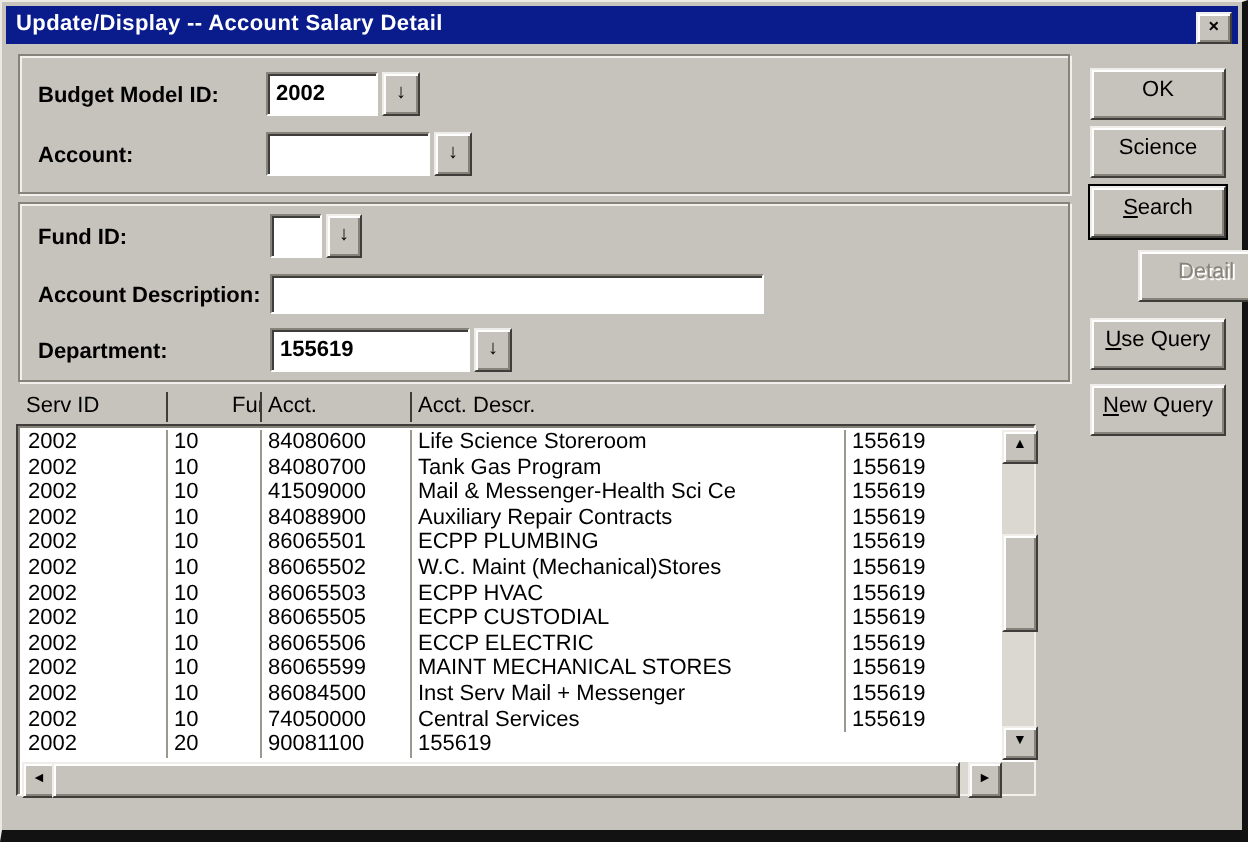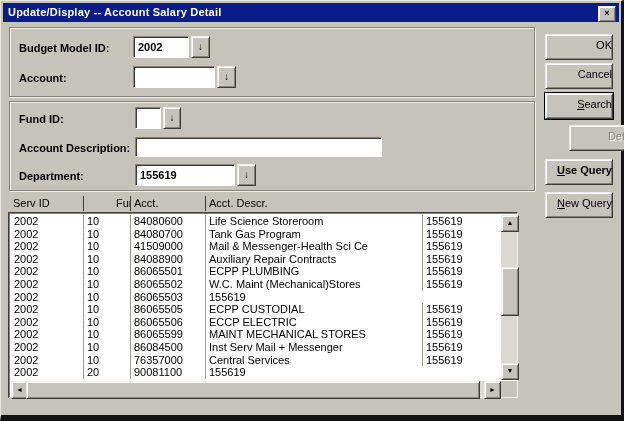--- a/index.html
+++ b/index.html
@@ -41,21 +41,21 @@
     font-family:"Liberation Sans","DejaVu Sans",sans-serif;
     font-size:11px;font-weight:bold;color:#000;padding:0 4px;outline:none;
   }
   .dd-btn{
     position:absolute;box-sizing:border-box;width:19px;height:22px;
     font-size:10px;font-weight:bold;text-align:center;line-height:19px;color:#000;
     cursor:default;
   }
   .btn{
     position:absolute;left:544px;width:68px;height:26px;box-sizing:border-box;
-    font-size:11px;color:#000;text-align:right;line-height:20px;cursor:default;
+    font-size:11px;color:#000;text-align:center;line-height:20px;cursor:default;
   }
   .btn.default{outline:1px solid #000;}
   .btn.disabled{color:#87837b;text-shadow:1px 1px 0 #fff;margin-left:24px;}
   .u{text-decoration:underline;}
   
   .grid-header{position:absolute;left:9px;top:195px;height:15px;display:flex;}
   .hcell{
     box-sizing:border-box;font-size:11px;color:#000;padding-left:3px;
     white-space:nowrap;overflow:hidden;line-height:14px;
   }
@@ -114,24 +114,24 @@
   <span class="dd-btn raised" style="left:162px;top:106px;width:18px;">↓</span>
 
   <span class="lbl" style="left:18px;top:141px;">Account Description:</span>
   <input class="field" style="left: 134px; top: 136px; width: 247px; height: 20px;" value="">
 
   <span class="lbl" style="left:18px;top:169px;">Department:</span>
   <input class="field" style="left: 134px; top: 163px; width: 100px; height: 22px;" value="155619">
   <span class="dd-btn raised" style="left:236px;top:163px;">↓</span>
 
   <div class="btn raised" style="top:33px;"><span class="pre">OK</span><span class="u"></span><span class="post"></span></div>
-  <div class="btn raised" style="top:62px;"><span class="pre">Cancel</span><span class="u"></span><span class="post"></span></div>
+  <div class="btn raised" style="top:62px;"><span class="pre">Science</span><span class="u"></span><span class="post"></span></div>
   <div class="btn raised default" style="top:92px;"><span class="pre"></span><span class="u">S</span><span class="post">earch</span></div>
   <div class="btn raised disabled" style="top:124px;"><span class="pre">Detail</span><span class="u"></span><span class="post"></span></div>
-  <div class="btn raised" style="top:158px;font-weight:bold;"><span class="pre"></span><span class="u">U</span><span class="post">se Query</span></div>
+  <div class="btn raised" style="top:158px;"><span class="pre"></span><span class="u">U</span><span class="post">se Query</span></div>
   <div class="btn raised" style="top:191px;"><span class="pre"></span><span class="u">N</span><span class="post">ew Query</span></div>
 
   <div class="grid-header">
       <div class="hcell c0">Serv ID</div>
       <div class="hcell c1">Fund ID</div>
       <div class="hcell c2">Acct.</div>
       <div class="hcell c3">Acct. Descr.</div>
       <div class="hcell c4">DeptID</div>
     </div>
 
@@ -176,20 +176,21 @@
           <div class="gcell c0">2002</div>
           <div class="gcell c1">10</div>
           <div class="gcell c2">86065502</div>
           <div class="gcell c3">W.C. Maint (Mechanical)Stores</div>
           <div class="gcell c4">155619</div>
         </div>
         <div class="grow">
           <div class="gcell c0">2002</div>
           <div class="gcell c1">10</div>
           <div class="gcell c2">86065503</div>
+          <div class="gcell c3">ECPP HVAC</div>
           <div class="gcell c4">155619</div>
         </div>
         <div class="grow">
           <div class="gcell c0">2002</div>
           <div class="gcell c1">10</div>
           <div class="gcell c2">86065505</div>
           <div class="gcell c3">ECPP CUSTODIAL</div>
           <div class="gcell c4">155619</div>
         </div>
         <div class="grow">
@@ -209,21 +210,21 @@
         <div class="grow">
           <div class="gcell c0">2002</div>
           <div class="gcell c1">10</div>
           <div class="gcell c2">86084500</div>
           <div class="gcell c3">Inst Serv Mail + Messenger</div>
           <div class="gcell c4">155619</div>
         </div>
         <div class="grow">
           <div class="gcell c0">2002</div>
           <div class="gcell c1">10</div>
-          <div class="gcell c2">76357000</div>
+          <div class="gcell c2">74050000</div>
           <div class="gcell c3">Central Services</div>
           <div class="gcell c4">155619</div>
         </div>
         <div class="grow">
           <div class="gcell c0">2002</div>
           <div class="gcell c1">20</div>
           <div class="gcell c2">90081100</div>
           <div class="gcell c4">155619</div>
         </div>
       </div>

